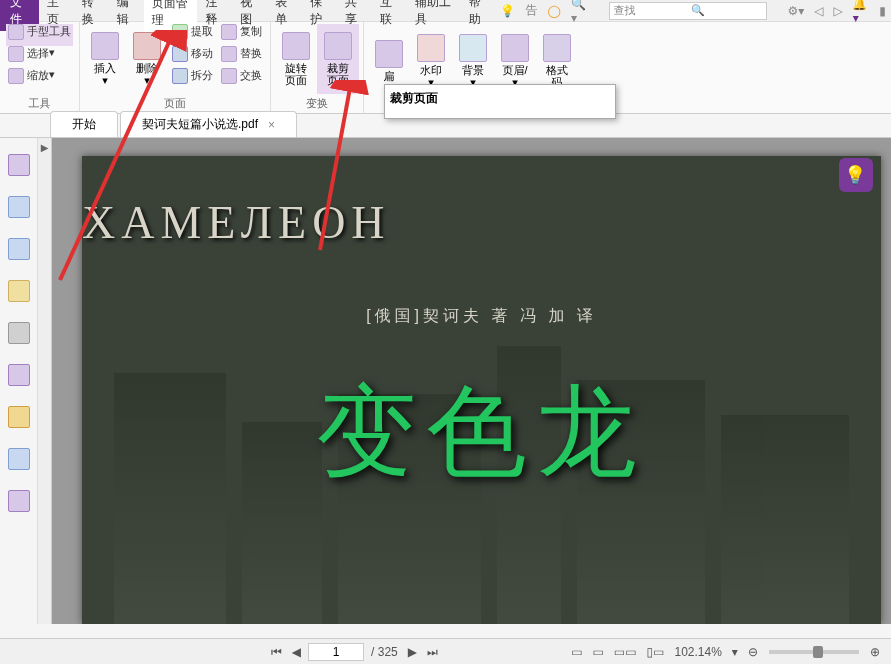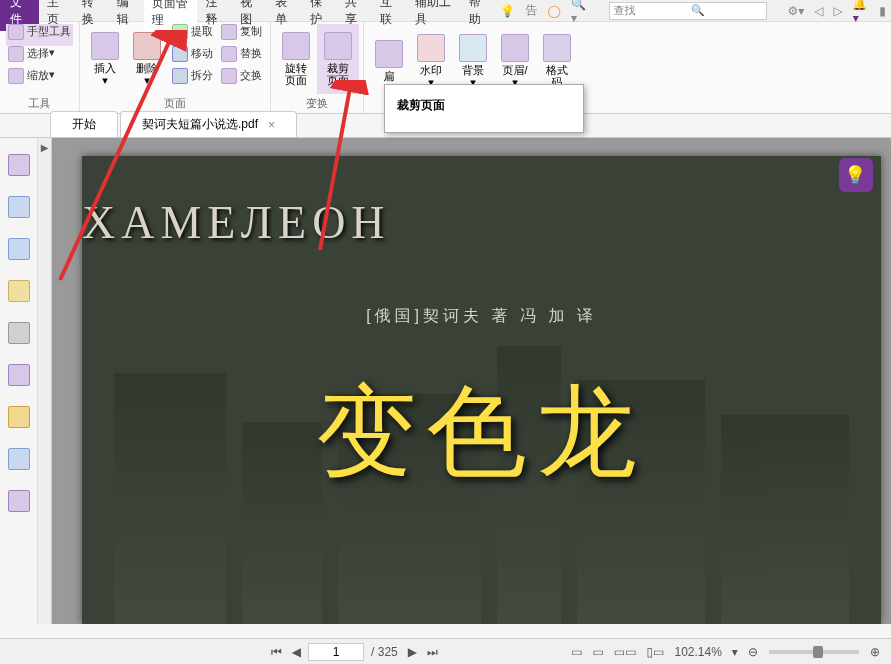--- a/index.html
+++ b/index.html
@@ -44,27 +44,27 @@
 .sic.purple{background:#d8c8e8;border:1px solid #a080c0;}
 .sic.blue{background:#c8d8f0;border:1px solid #80a0d0;}
 .sic.yellow{background:#f0e0a0;border:1px solid #d0b060;}
 .sic.lock{background:#f0d890;border:1px solid #d0a040;}
 .sic.clip{background:#d0d0d0;border:1px solid #999;}
 .expand { width:14px; background:#eee; border-right:1px solid #ccc; display:flex; align-items:flex-start; justify-content:center; color:#666; font-size:10px; padding-top:4px;}
 .docview { flex:1; background:#9a9a9a; position:relative; overflow:hidden; }
 .page { position:absolute; left:30px; top:18px; right:10px; bottom:0; background:#3a4238; box-shadow:0 0 8px rgba(0,0,0,.5); overflow:hidden; }
 .pgtitle { position:absolute; top:40px; left:0; right:0; font-family:serif; font-size:46px; letter-spacing:6px; color:#d8d4c8; text-shadow:2px 2px 4px #000; }
 .pgsub { position:absolute; top:150px; left:0; right:0; text-align:center; font-size:16px; color:#d8d4c8; letter-spacing:4px; }
-.pgmain { position:absolute; top:210px; left:0; right:0; text-align:center; font-family:serif; font-size:100px; color:#fde047; letter-spacing:10px; text-shadow:3px 3px 8px #000; }
+.pgmain { position:absolute; top:210px; left:0; right:0; text-align:center; font-family:serif; font-size:100px; color:#22c55e; letter-spacing:10px; text-shadow:3px 3px 8px #000; }
 .castle { position:absolute; left:0; right:0; top:120px; bottom:0; opacity:.55; }
 .castle .tower { position:absolute; bottom:0; background:linear-gradient(#2a3228,#4a5248); }
 .bulb { position:absolute; top:20px; right:18px; width:34px; height:34px; background:#7a3a9a; border-radius:6px; display:flex; align-items:center; justify-content:center; color:#ffea80; font-size:18px; }
 
 
-.tooltip { position:absolute; left:384px; top:84px; width:200px; background:#fff; border:1px solid #aaa; box-shadow:2px 2px 6px rgba(0,0,0,.3); padding:12px; font-size:12px; z-index:20; }
+.tooltip { position:absolute; left:384px; top:84px; width:232px; background:#fff; border:1px solid #aaa; box-shadow:2px 2px 6px rgba(0,0,0,.3); padding:5px; font-size:12px; z-index:20; }
 .tooltip .tt-title { font-weight:bold; margin-bottom:6px; }
 .tooltip .tt-body { color:#444; line-height:16px; }
 
 
 .arrow { position:absolute; pointer-events:none; z-index:30; }
 
 
 .statusbar { position:absolute; bottom:0; left:0; right:0; height:26px; background:#f0f0f0; border-top:1px solid #ccc; display:flex; align-items:center; font-size:12px; padding:0 6px; }
 .statusbar .sb { padding:0 5px; color:#555; }
 .statusbar .pgin { width:56px; border:1px solid #ccc; text-align:center; padding:1px 2px; background:#fff; margin:0 2px; }

